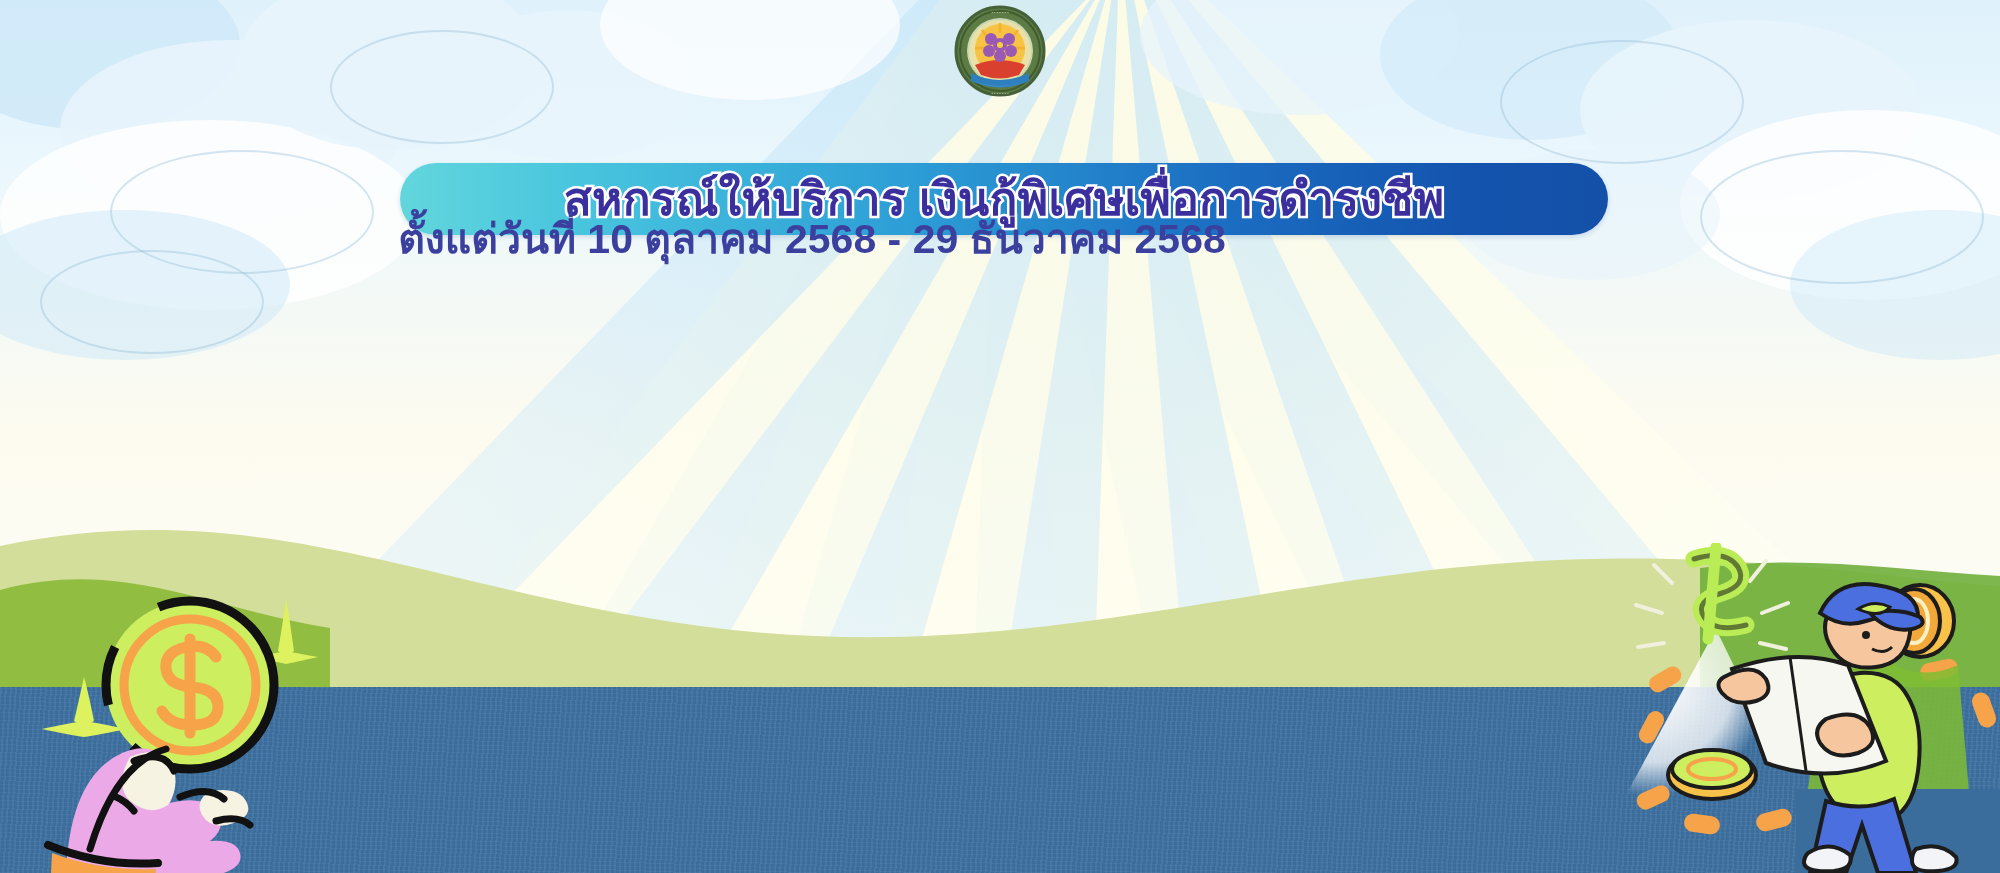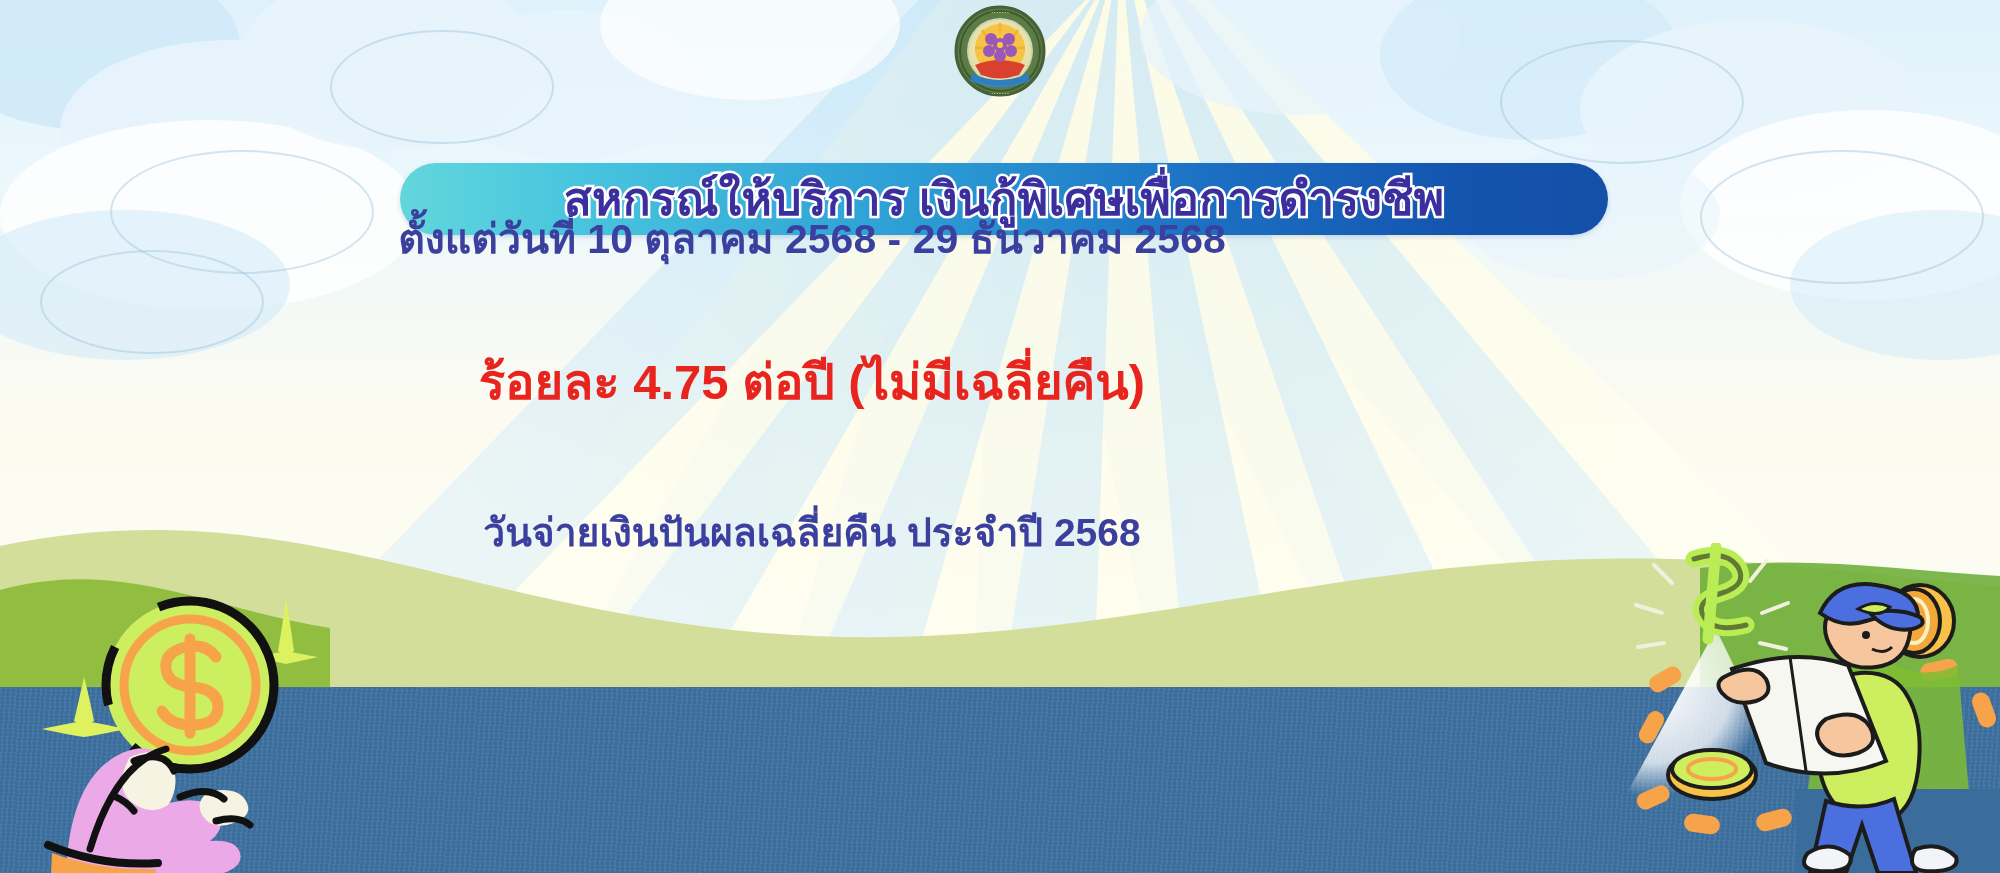--- a/index.html
+++ b/index.html
@@ -197,22 +197,20 @@
         <text x="65" y="92" text-anchor="middle">• • • • • • •</text>
       </g>
     </svg>
   </div>
 
   <div class="titlebar">
     <div class="titletext">สหกรณ์ให้บริการ เงินกู้พิเศษเพื่อการดำรงชีพ</div>
   </div>
 
   <div class="line dateline">ตั้งแต่วันที่ 10 ตุลาคม 2568 - 29 ธันวาคม 2568</div>
-  <div class="line ratevalue">ร้อยละ 4.75 ต่อปี (ไม่มีเฉลี่ยคืน)</div>
-  <div class="line note2">วันจ่ายเงินปันผลเฉลี่ยคืน ประจำปี 2568</div>
 
 
   <div class="illo-left">
     <svg viewBox="0 0 320 320" aria-hidden="true">
       <g>
         <path d="M44 168 q7 -30 10 -44 q4 14 10 44 q-10 6 -10 6 q0 0 -10 -6 Z" fill="#ddf25e"></path>
         <path d="M12 176 q28 -6 42 -8 q14 2 42 8 q-28 6 -42 8 q-14 -2 -42 -8 Z" fill="#ddf25e"></path>
       </g>
       <g>
         <path d="M248 98 q6 -36 8 -52 q3 16 8 52 q-8 6 -8 6 q0 0 -8 -6 Z" fill="#ddf25e"></path>

